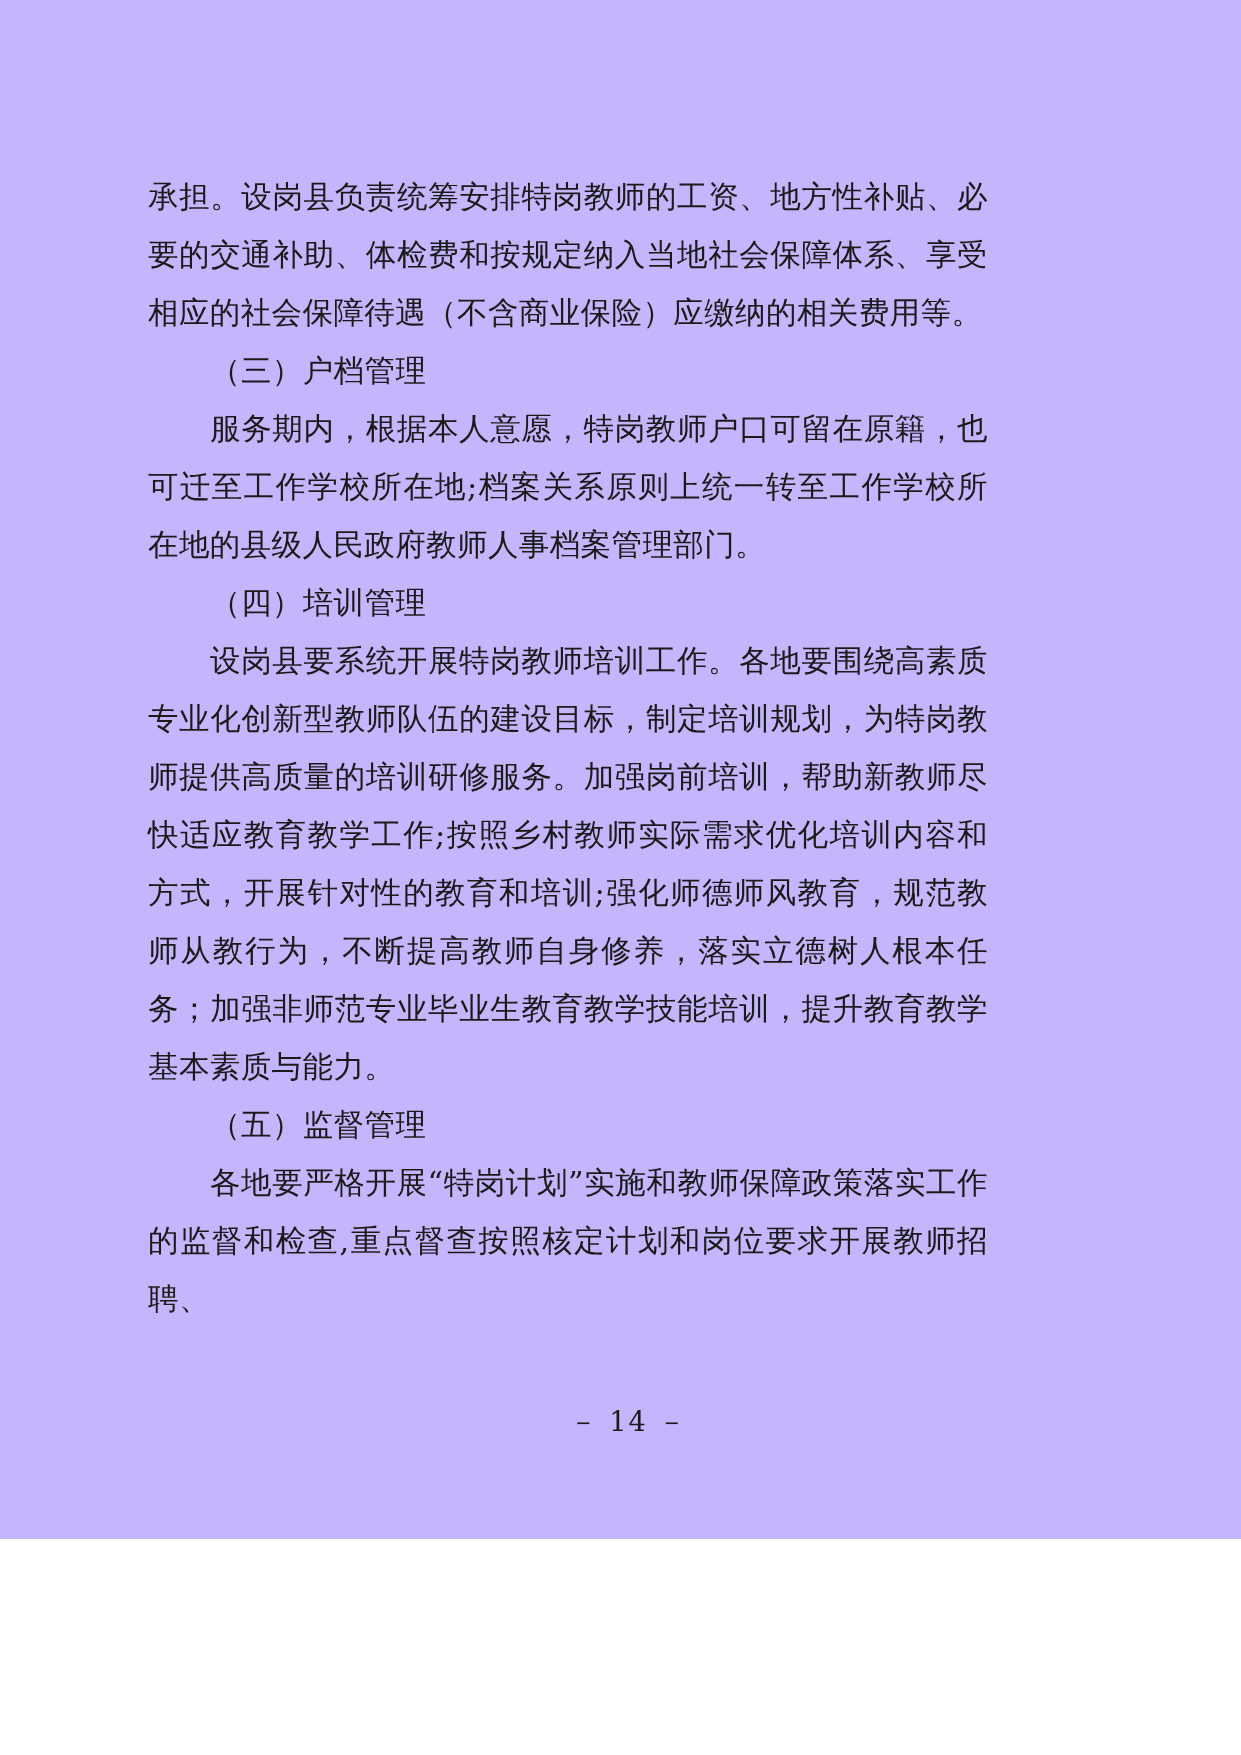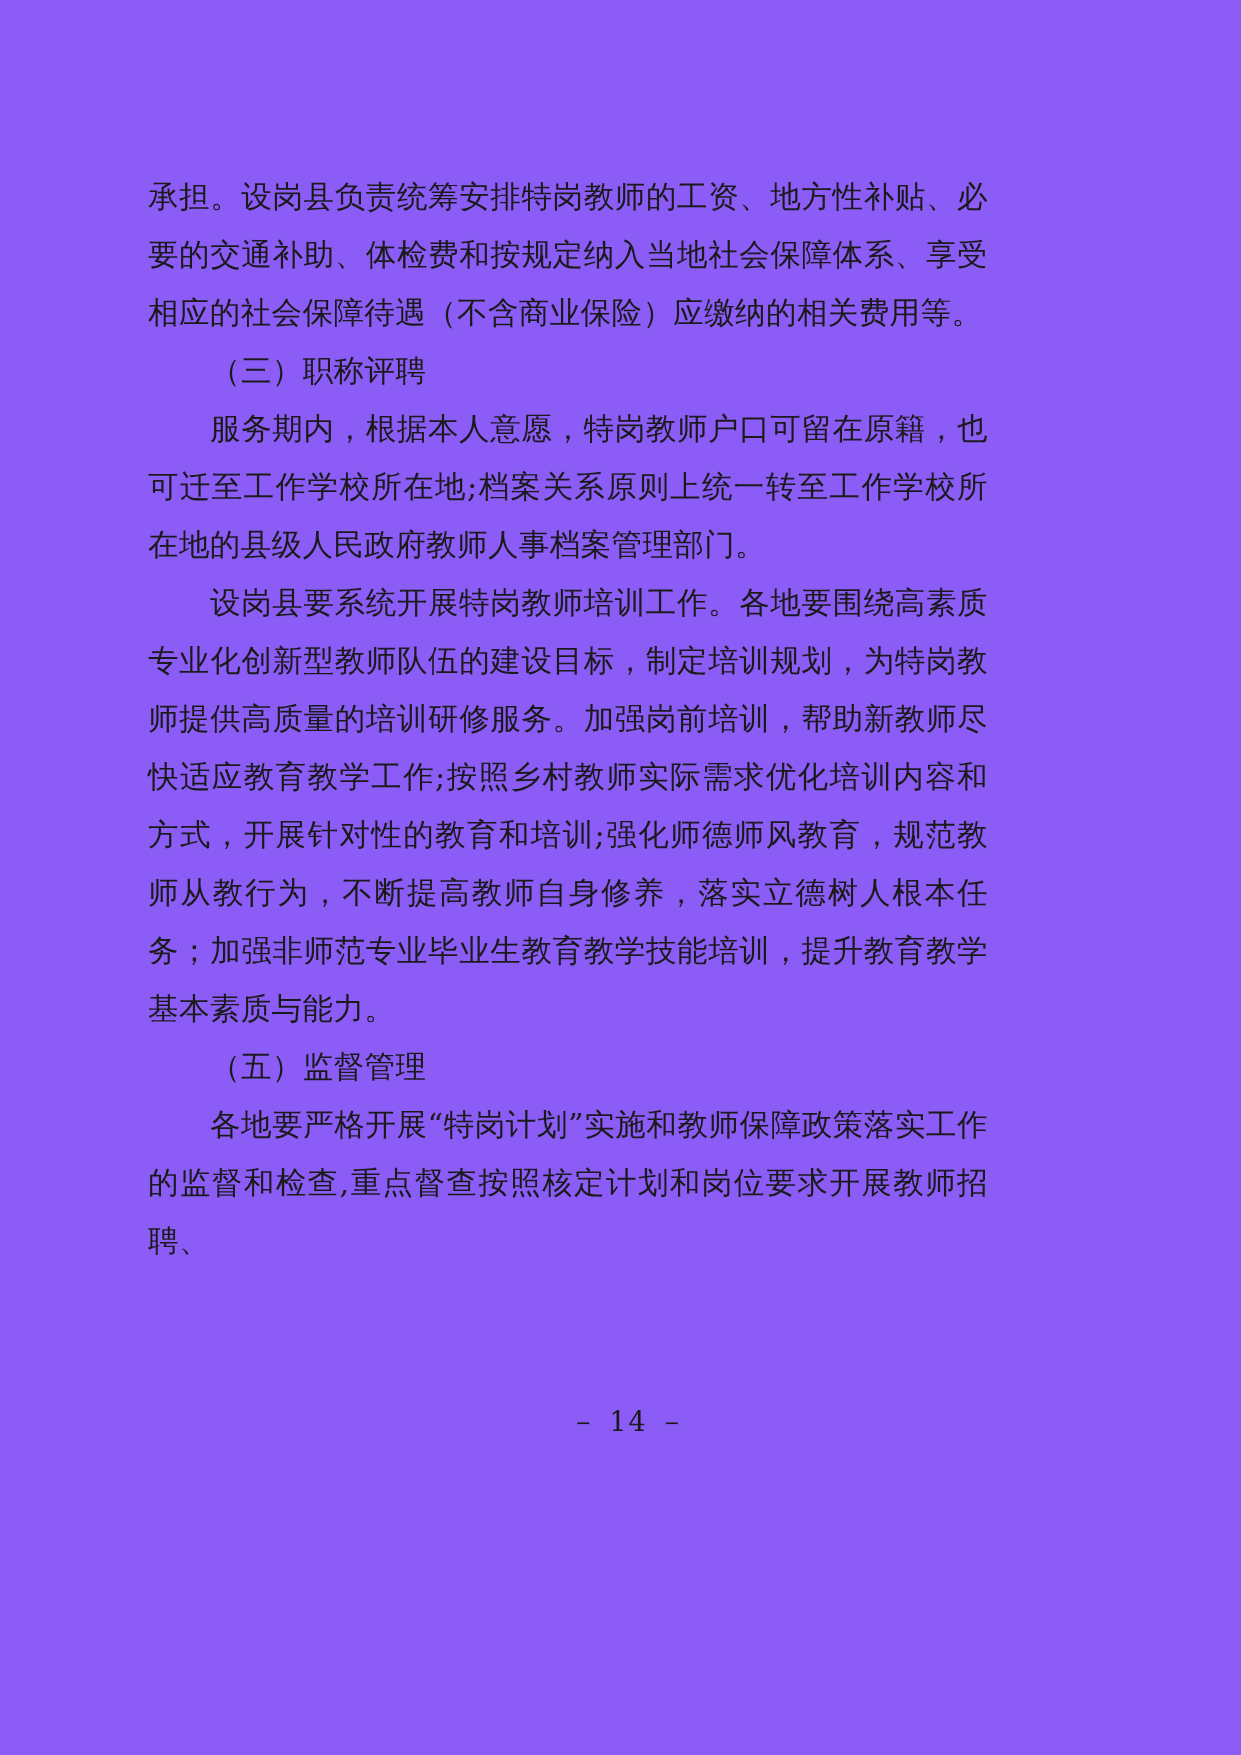--- a/index.html
+++ b/index.html
@@ -3,22 +3,22 @@
 <meta charset="utf-8">
 <style>
   html, body {
     margin: 0;
     padding: 0;
     background: #ffffff;
   }
   .page {
     position: relative;
     width: 1241px;
-    height: 1755px;
-    background: #8b5cf6;
+    height: 1539px;
+    background: #c4b5fd;
     box-sizing: border-box;
     overflow: hidden;
     font-family: "DejaVu Serif", "Liberation Serif", serif;
   }
   .content {
     position: absolute;
     left: 148px;
     top: 168px;
     width: 840px;
   }
@@ -60,24 +60,25 @@
 </style>
 </head>
 <body>
 
 <div class="page">
   <div class="content">
 
     <p class="para">承担。设岗县负责统筹安排特岗教师的工资、地方性补贴、必要的交通补助、体检费和按规定纳入当地社会保障体系、享受相应的社会保障待遇（不含商业保险）应缴纳的相关费用等。</p>
 
 
-    <p class="heading">（三）职称评聘</p>
+    <p class="heading">（三）户档管理</p>
 
     <p class="para indent">服务期内，根据本人意愿，特岗教师户口可留在原籍，也可迁至工作学校所在地;档案关系原则上统一转至工作学校所在地的县级人民政府教师人事档案管理部门。</p>
 
+    <p class="heading">（四）培训管理</p>
 
     <p class="para indent">设岗县要系统开展特岗教师培训工作。各地要围绕高素质专业化创新型教师队伍的建设目标，制定培训规划，为特岗教师提供高质量的培训研修服务。加强岗前培训，帮助新教师尽快适应教育教学工作;按照乡村教师实际需求优化培训内容和方式，开展针对性的教育和培训;强化师德师风教育，规范教师从教行为，不断提高教师自身修养，落实立德树人根本任务；加强非师范专业毕业生教育教学技能培训，提升教育教学基本素质与能力。</p>
 
     <p class="heading">（五）监督管理</p>
 
     <p class="para indent">各地要严格开展“特岗计划”实施和教师保障政策落实工作的监督和检查,重点督查按照核定计划和岗位要求开展教师招聘、</p>
 
   </div>
 
   <div class="footer">

